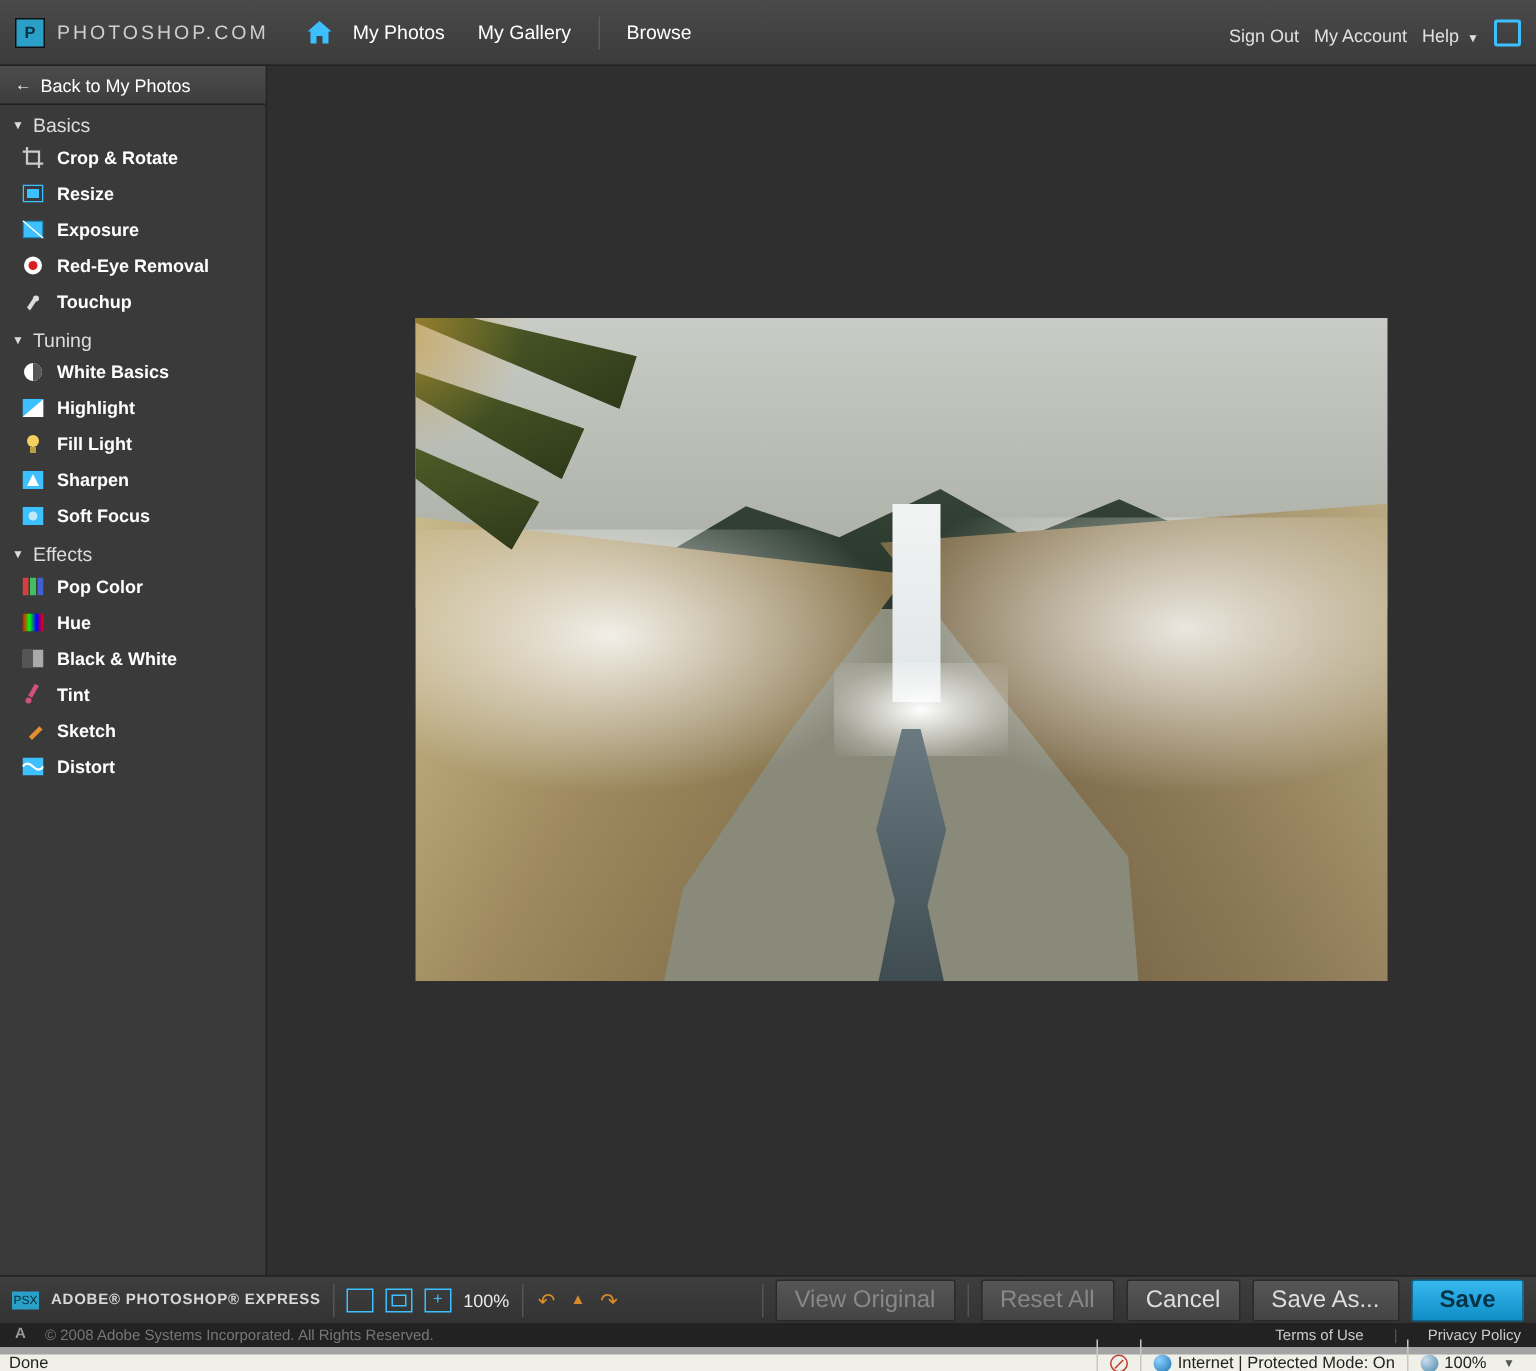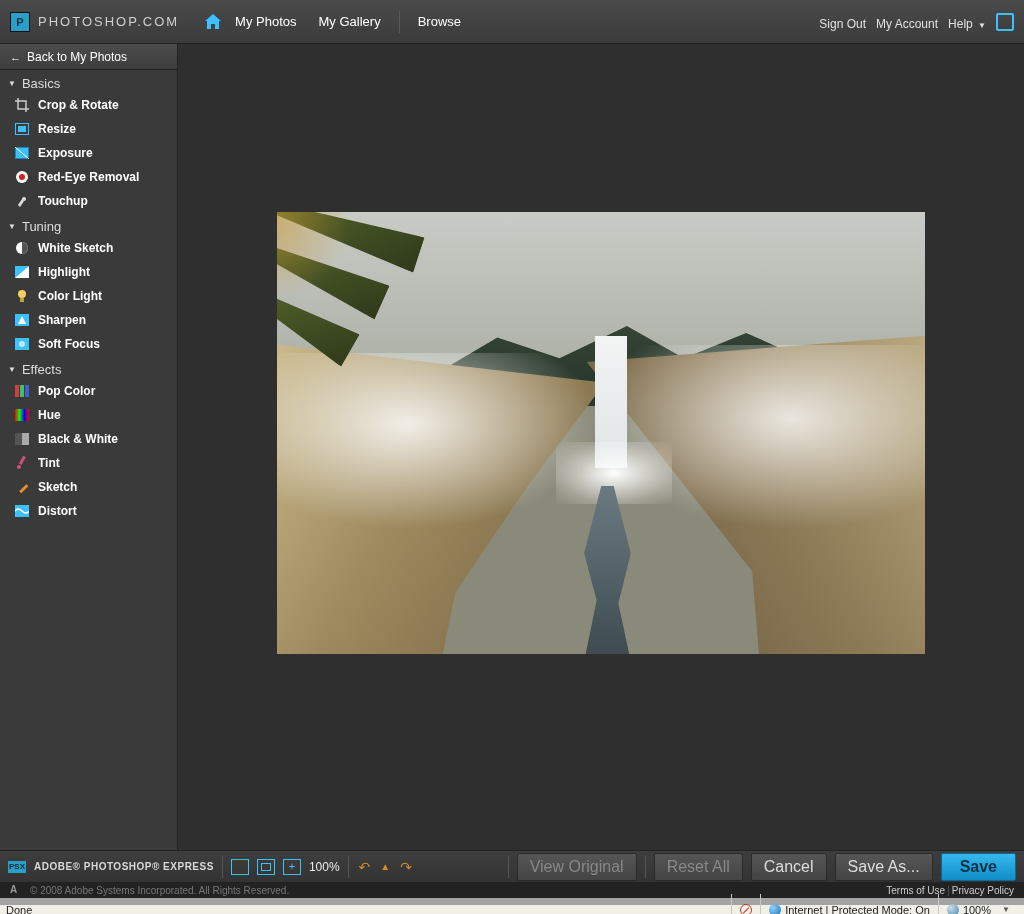--- a/index.html
+++ b/index.html
@@ -40,40 +40,40 @@
 .waterfall-mist { position:absolute; left:43%; top:52%; width:18%; height:14%; background:radial-gradient(ellipse,#fff,rgba(255,255,255,0.2) 70%,rgba(255,255,255,0));}
 .river { position:absolute; left:45%; bottom:0; width:12%; height:38%; background:linear-gradient(#6a7a80,#3e4c52); clip-path:polygon(42% 0,58% 0,80% 40%,64% 70%,78% 100%,22% 100%,36% 68%,20% 40%);}
 .pine-fore { position:absolute; left:-4%; top:-4%; width:38%; height:60%;}
 .branch{ position:absolute; background:linear-gradient(135deg,#5a6b2e,#2f3a1a); }
 .b1{ left:0; top:6%; width:70%; height:14%; transform:rotate(18deg); clip-path:polygon(0 40%,100% 0,100% 100%,0 60%);}
 .b2{ left:-6%; top:22%; width:62%; height:14%; transform:rotate(24deg); clip-path:polygon(0 40%,100% 0,100% 100%,0 60%);}
 .b3{ left:-8%; top:40%; width:52%; height:14%; transform:rotate(30deg); clip-path:polygon(0 40%,100% 0,100% 100%,0 60%);}
 .leaves{ position:absolute; left:0; top:0; width:40%; height:50%; background:radial-gradient(circle at 20% 20%,rgba(200,150,50,0.6),transparent 60%);}
 
 .bottombar { height:32px; background:linear-gradient(#3e3e3e,#333); border-top:1px solid #222; display:flex; align-items:center; padding:0 8px; gap:8px;}
-.psx-badge { width:18px; height:12px; background:#2aa0c8; color:#052a36; font-size:8px; font-weight:bold; display:flex; align-items:center; justify-content:center;}
+.psx-badge { width:18px; height:12px; background:#2aa0c8; color:#052a36; font-size:8px; font-weight:normal; display:flex; align-items:center; justify-content:center;}
 .psx-label { font-size:10px; letter-spacing:0.5px; color:#d8d8d8; font-weight:bold;}
 .bb-divider { width:1px; height:22px; background:#555;}
 .fit-btn { width:18px; height:16px; border:1px solid #3cc0ff; display:inline-flex; align-items:center; justify-content:center; cursor:pointer;}
 .fit-btn.inner::after{content:"";width:8px;height:6px;border:1px solid #3cc0ff;}
 .fit-btn.plus::after{content:"+";color:#3cc0ff;font-size:11px;line-height:1;}
 .zoom-label{font-size:12px;color:#eaeaea;}
 .hist-btn { cursor:pointer; font-size:14px; color:#d88a2a; padding:0 2px;}
 .hist-up { color:#d88a2a; font-size:10px;}
 .bb-right{ margin-left:auto; display:flex; align-items:center; gap:8px;}
 .btn { background:linear-gradient(#565656,#444); border:1px solid #2a2a2a; color:#ddd; padding:4px 12px; font-size:16px; cursor:pointer; border-radius:2px;}
 .btn.dim { color:#888;}
 .btn.primary { background:linear-gradient(#37b8ef,#0f8ec6); color:#063246; font-weight:bold; border-color:#0a6a94; padding:4px 18px;}
 
 .footerbar { height:16px; background:#222; color:#777; font-size:10px; display:flex; align-items:center; padding:0 10px;}
 .footerbar .adobe-a{ width:12px;height:12px; margin-right:8px; color:#999; font-weight:bold;}
-.footerbar .links { margin-left:auto; display:flex; gap:2px; color:#ccc;align-items:flex-end;}
+.footerbar .links { margin-left:auto; display:flex; gap:20px; color:#ccc;align-items:flex-end;}
 .footerbar .links span{cursor:pointer;}
 
-.statusbar { height:16px; background:#f0f0e8; color:#222; display:flex; align-items:center; font-size:11px; padding:0 6px; border-top:7px solid #a3a3a3;}
+.statusbar { height:16px; background:#f0f0e8; color:#222; display:flex; align-items:center; font-size:11px; padding:0 6px; border-top:5px solid #a3a3a3;}
 .statusbar .spacer{flex:1;}
 .statusbar .cell{ display:flex; align-items:center; gap:4px; padding:16px 8px; border-left:1px solid #c8c8c0; height:100%;}
 .globe{ width:12px;height:12px;border-radius:50%;background:radial-gradient(circle at 30% 30%,#8fd0ff,#1a74b0);}
 .no-icon{ width:12px;height:12px;border-radius:50%;border:1px solid #c0392b;position:relative;}
 .no-icon::after{content:"";position:absolute;left:1px;right:1px;top:50%;height:1px;background:#c0392b;transform:rotate(-45deg);}
 .zoom-caret{font-size:8px;color:#555;}
 </style>
 </head>
 <body>
 
@@ -160,39 +160,39 @@
         <span class="tri">▼</span>
         <span>Tuning</span>
       </div>
     <div class="tool-item">
         <span class="tool-icon">
           <svg width="14" height="14">
             <circle cx="7" cy="7" r="6" fill="#fff"></circle>
             <path d="M7 1a6 6 0 0 1 0 12Z" fill="#555"></path>
           </svg>
         </span>
-        <span>White Sketch</span>
+        <span>White Basics</span>
       </div>
     <div class="tool-item">
         <span class="tool-icon">
           <svg width="14" height="12">
             <rect width="14" height="12" fill="#3cc0ff"></rect>
             <polygon points="0,12 14,0 14,12" fill="#fff"></polygon>
           </svg>
         </span>
         <span>Highlight</span>
       </div>
     <div class="tool-item">
         <span class="tool-icon">
           <svg width="12" height="14">
             <circle cx="6" cy="5" r="4" fill="#f5d060"></circle>
             <rect x="4" y="9" width="4" height="4" fill="#bca040"></rect>
           </svg>
         </span>
-        <span>Color Light</span>
+        <span>Fill Light</span>
       </div>
     <div class="tool-item">
         <span class="tool-icon">
           <svg width="14" height="12">
             <rect width="14" height="12" fill="#3cc0ff"></rect>
             <polygon points="7,2 11,10 3,10" fill="#fff"></polygon>
           </svg>
         </span>
         <span>Sharpen</span>
       </div>

